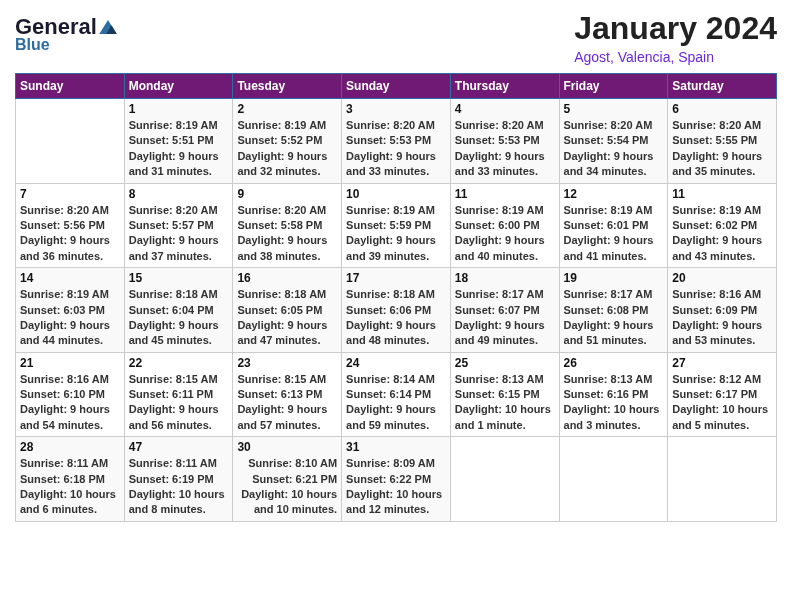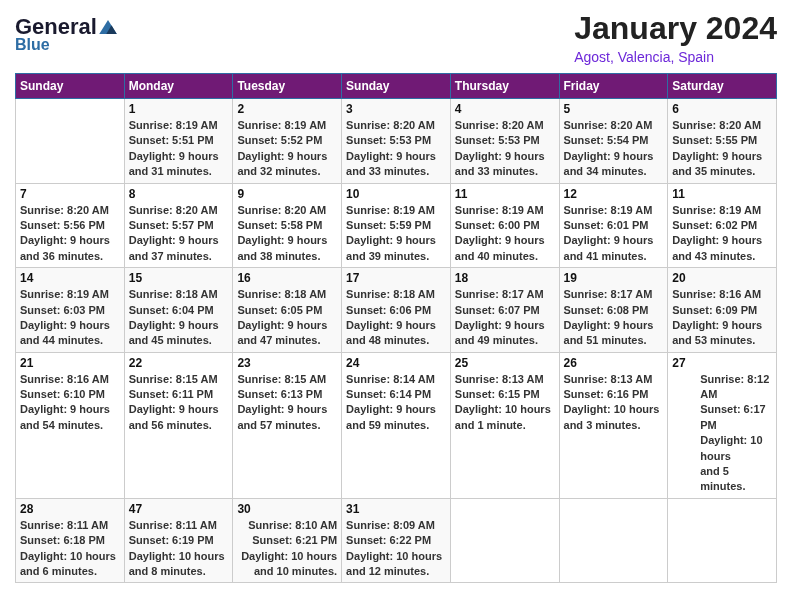--- a/index.html
+++ b/index.html
@@ -308,21 +308,21 @@
           </td>
           <td>
             <div class="day-num">26</div>
             <div class="day-info" style="white-space: pre-line;">Sunrise: 8:13 AM
 Sunset: 6:16 PM
 Daylight: 10 hours
 and 3 minutes.</div>
           </td>
           <td>
             <div class="day-num">27</div>
-            <div class="day-info" style="white-space: pre-line; margin-left: 28px;">Sunrise: 8:12 AM
+            <div class="day-info" style="white-space: pre-line;">Sunrise: 8:12 AM
 Sunset: 6:17 PM
 Daylight: 10 hours
 and 5 minutes.</div>
           </td>
         </tr>
         <tr>
           <td>
             <div class="day-num">28</div>
             <div class="day-info" style="white-space: pre-line;">Sunrise: 8:11 AM
 Sunset: 6:18 PM

